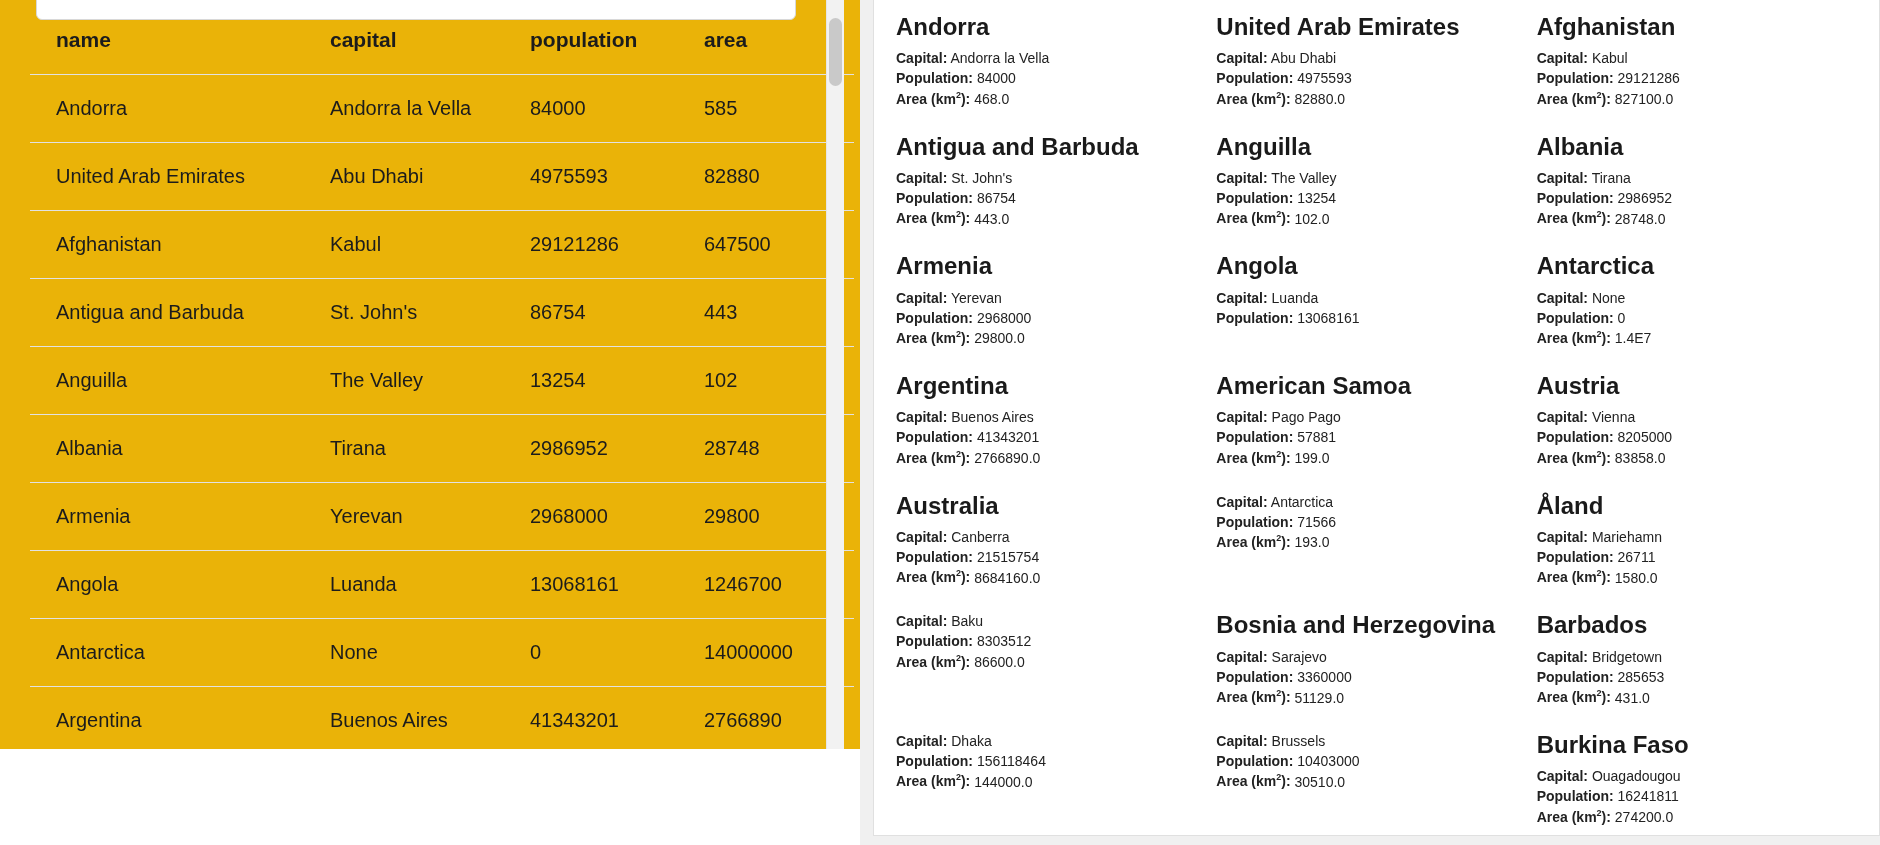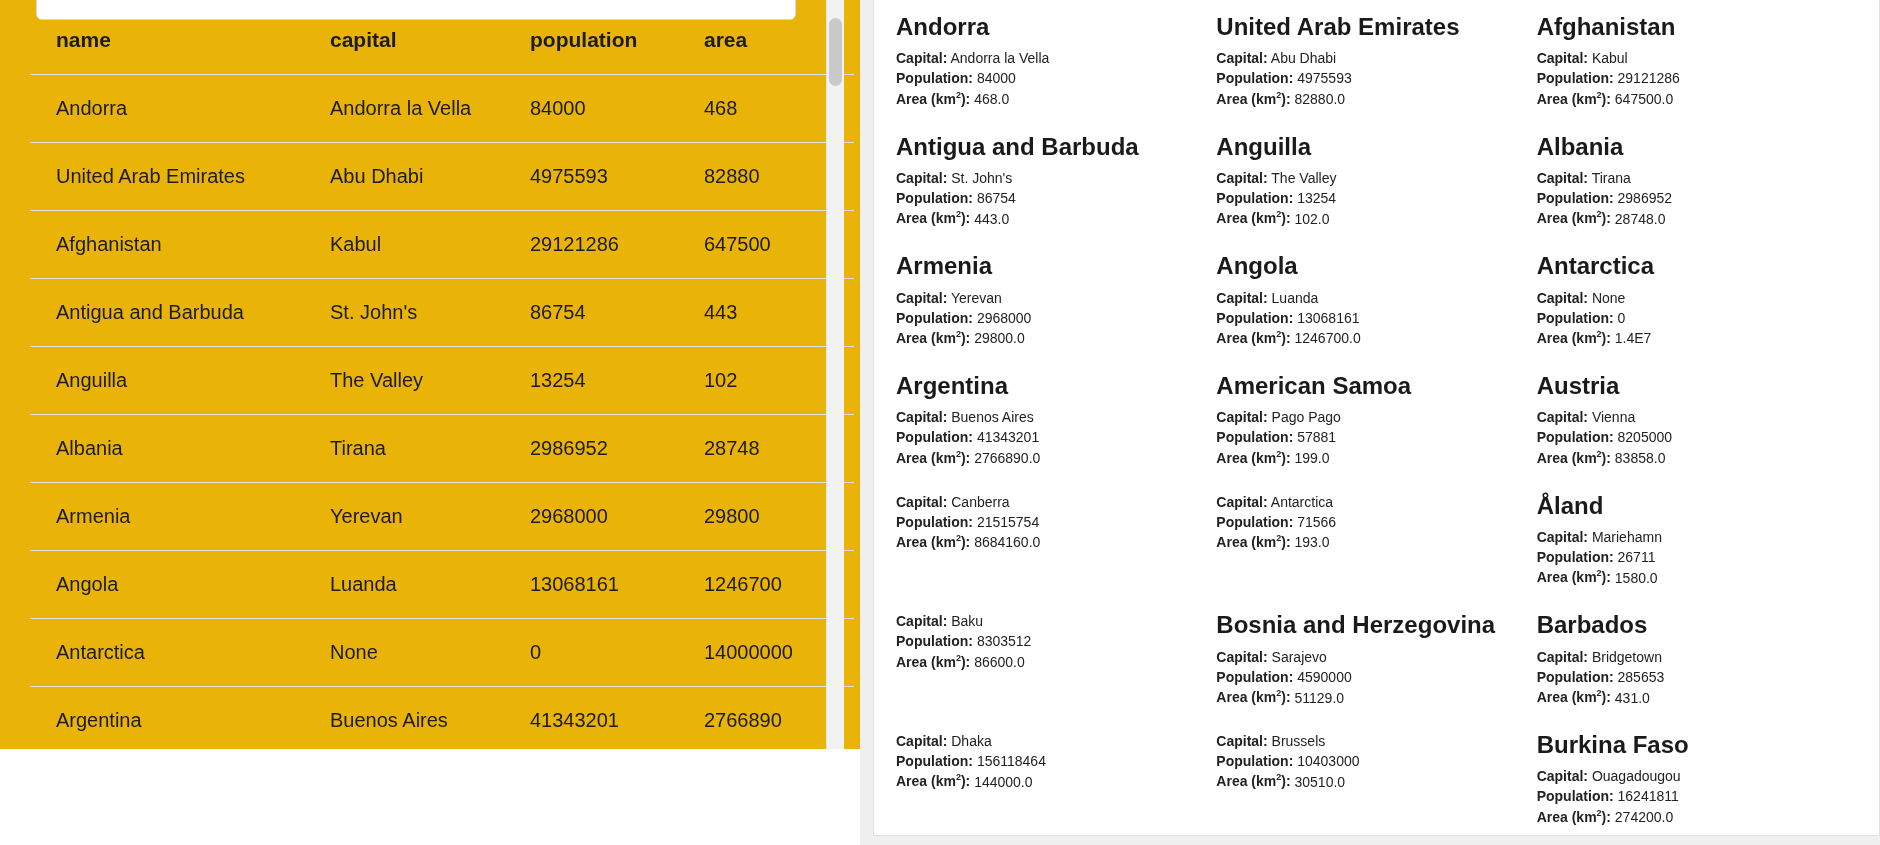--- a/index.html
+++ b/index.html
@@ -177,21 +177,21 @@
             <th>capital</th>
             <th>population</th>
             <th>area</th>
           </tr>
         </thead>
         <tbody>
           <tr>
             <td>Andorra</td>
             <td>Andorra la Vella</td>
             <td>84000</td>
-            <td>468</td>
+            <td>585</td>
           </tr>
           <tr>
             <td>United Arab Emirates</td>
             <td>Abu Dhabi</td>
             <td>4975593</td>
             <td>82880</td>
           </tr>
           <tr>
             <td>Afghanistan</td>
             <td>Kabul</td>
@@ -271,21 +271,21 @@
           <div class="country-name">United Arab Emirates</div>
           <div class="field"><span class="k">Capital:</span> <span class="v">Abu Dhabi</span></div>
           <div class="field"><span class="k">Population:</span> <span class="v">4975593</span></div>
           <div class="field"><span class="k">Area (km<sup>2</sup>):</span> <span class="v">82880.0</span></div>
         </div>
 
         <div class="country-card">
           <div class="country-name">Afghanistan</div>
           <div class="field"><span class="k">Capital:</span> <span class="v">Kabul</span></div>
           <div class="field"><span class="k">Population:</span> <span class="v">29121286</span></div>
-          <div class="field"><span class="k">Area (km<sup>2</sup>):</span> <span class="v">647500.0</span></div>
+          <div class="field"><span class="k">Area (km<sup>2</sup>):</span> <span class="v">827100.0</span></div>
         </div>
 
         <div class="country-card">
           <div class="country-name">Antigua and Barbuda</div>
           <div class="field"><span class="k">Capital:</span> <span class="v">St. John's</span></div>
           <div class="field"><span class="k">Population:</span> <span class="v">86754</span></div>
           <div class="field"><span class="k">Area (km<sup>2</sup>):</span> <span class="v">443.0</span></div>
         </div>
 
         <div class="country-card">
@@ -306,21 +306,20 @@
           <div class="country-name">Armenia</div>
           <div class="field"><span class="k">Capital:</span> <span class="v">Yerevan</span></div>
           <div class="field"><span class="k">Population:</span> <span class="v">2968000</span></div>
           <div class="field"><span class="k">Area (km<sup>2</sup>):</span> <span class="v">29800.0</span></div>
         </div>
 
         <div class="country-card">
           <div class="country-name">Angola</div>
           <div class="field"><span class="k">Capital:</span> <span class="v">Luanda</span></div>
           <div class="field"><span class="k">Population:</span> <span class="v">13068161</span></div>
-          <div class="field"><span class="k">Area (km<sup>2</sup>):</span> <span class="v">1246700.0</span></div>
         </div>
 
         <div class="country-card">
           <div class="country-name">Antarctica</div>
           <div class="field"><span class="k">Capital:</span> <span class="v">None</span></div>
           <div class="field"><span class="k">Population:</span> <span class="v">0</span></div>
           <div class="field"><span class="k">Area (km<sup>2</sup>):</span> <span class="v">1.4E7</span></div>
         </div>
 
         <div class="country-card">
@@ -338,20 +337,21 @@
         </div>
 
         <div class="country-card">
           <div class="country-name">Austria</div>
           <div class="field"><span class="k">Capital:</span> <span class="v">Vienna</span></div>
           <div class="field"><span class="k">Population:</span> <span class="v">8205000</span></div>
           <div class="field"><span class="k">Area (km<sup>2</sup>):</span> <span class="v">83858.0</span></div>
         </div>
 
         <div class="country-card">
+          <div class="country-name">Australia</div>
           <div class="field"><span class="k">Capital:</span> <span class="v">Canberra</span></div>
           <div class="field"><span class="k">Population:</span> <span class="v">21515754</span></div>
           <div class="field"><span class="k">Area (km<sup>2</sup>):</span> <span class="v">8684160.0</span></div>
         </div>
 
         <div class="country-card">
           <div class="field"><span class="k">Capital:</span> <span class="v">Antarctica</span></div>
           <div class="field"><span class="k">Population:</span> <span class="v">71566</span></div>
           <div class="field"><span class="k">Area (km<sup>2</sup>):</span> <span class="v">193.0</span></div>
         </div>
@@ -365,21 +365,21 @@
 
         <div class="country-card">
           <div class="field"><span class="k">Capital:</span> <span class="v">Baku</span></div>
           <div class="field"><span class="k">Population:</span> <span class="v">8303512</span></div>
           <div class="field"><span class="k">Area (km<sup>2</sup>):</span> <span class="v">86600.0</span></div>
         </div>
 
         <div class="country-card">
           <div class="country-name">Bosnia and Herzegovina</div>
           <div class="field"><span class="k">Capital:</span> <span class="v">Sarajevo</span></div>
-          <div class="field"><span class="k">Population:</span> <span class="v">4590000</span></div>
+          <div class="field"><span class="k">Population:</span> <span class="v">3360000</span></div>
           <div class="field"><span class="k">Area (km<sup>2</sup>):</span> <span class="v">51129.0</span></div>
         </div>
 
         <div class="country-card">
           <div class="country-name">Barbados</div>
           <div class="field"><span class="k">Capital:</span> <span class="v">Bridgetown</span></div>
           <div class="field"><span class="k">Population:</span> <span class="v">285653</span></div>
           <div class="field"><span class="k">Area (km<sup>2</sup>):</span> <span class="v">431.0</span></div>
         </div>
 

